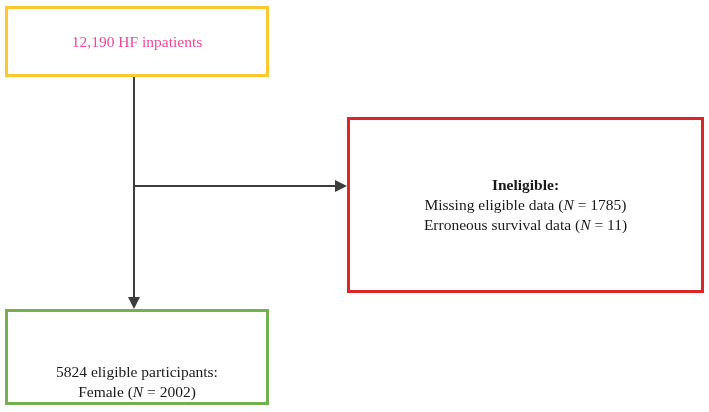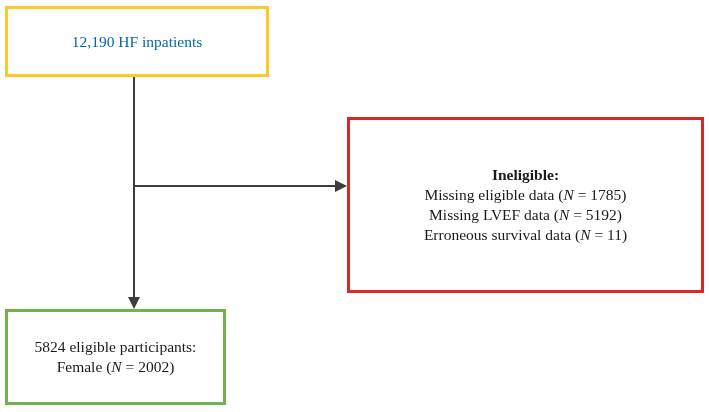--- a/index.html
+++ b/index.html
@@ -30,21 +30,21 @@
   
   #box-cohort {
     left: 5px;
     top: 6px;
     width: 264px;
     height: 71px;
     border: 3px solid #f9c92f;
   }
   #box-cohort .line {
     font-size: 15.5px;
-    color: #0369a1;
+    color: #ec4899;
     line-height: 1.25;
   }
 
   
   #box-exclusion {
     left: 347px;
     top: 117px;
     width: 357px;
     height: 176px;
     border: 3px solid #dc2626;
@@ -57,23 +57,24 @@
     white-space: nowrap;
   }
   #box-exclusion .heading {
     font-weight: bold;
   }
 
   
   #box-eligible {
     left: 5px;
     top: 309px;
-    width: 221px;
+    width: 264px;
     height: 96px;
     border: 3px solid #72b14e;
+    justify-content: flex-end;
   }
   #box-eligible .line {
     font-size: 15.5px;
     color: #1a1a1a;
     line-height: 1.30;
     white-space: nowrap;
   }
 
   .nvar {
     font-style: italic;
@@ -127,21 +128,20 @@
 
   <div class="connector" id="conn-vertical"></div>
   <div class="arrowhead" id="arrow-down-head"></div>
 
   <div class="connector" id="conn-horizontal"></div>
   <div class="arrowhead" id="arrow-right-head"></div>
 
   <div class="flow-box" id="box-exclusion">
     <div class="line heading">Ineligible:</div>
     <div class="line"><span>Missing eligible data (</span><span class="nvar">N</span><span> = 1785)</span></div>
-    <div class="line"><span>Missing LVEF data (</span><span class="nvar">N</span><span> = 5192)</span></div>
     <div class="line"><span>Erroneous survival data (</span><span class="nvar">N</span><span> = 11)</span></div>
   </div>
 
   <div class="flow-box" id="box-eligible">
     <div class="line">5824 eligible participants:</div>
     <div class="line"><span>Female (</span><span class="nvar">N</span><span> = 2002)</span></div>
   </div>
 
 </div>
 

